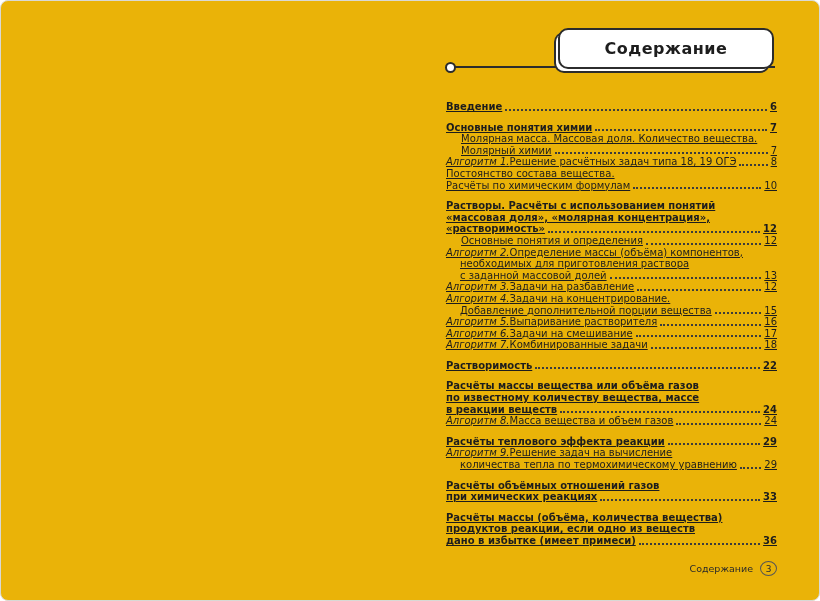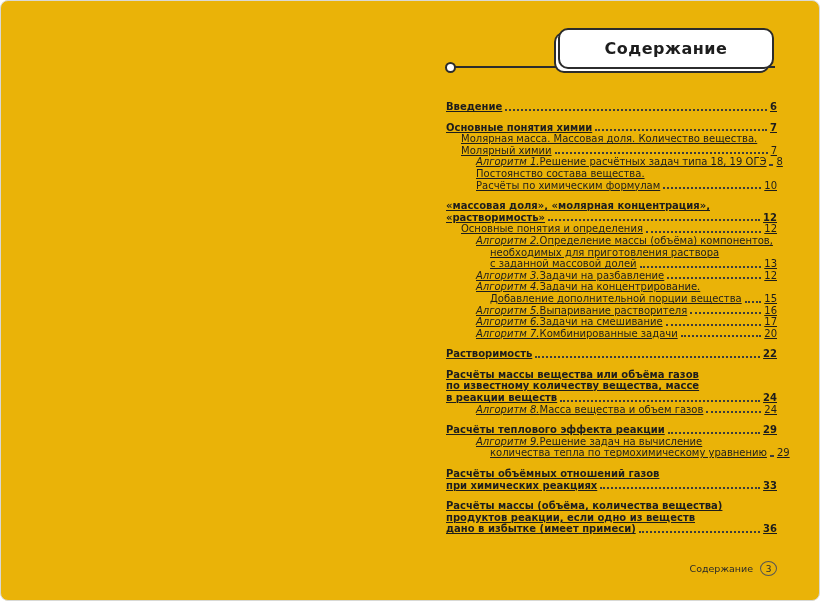--- a/index.html
+++ b/index.html
@@ -62,21 +62,21 @@
     left: 445px;
     right: 42px;
     top: 100px;
     font-size: 10px;
     line-height: 11.6px;
   }
   .entry { margin: 0; text-decoration: underline; }
   .entry.gap { margin-top: 9px; }
   .entry.bold { font-weight: bold; }
   .entry.lv1 { margin-left: 15px; }
-  .entry.lv2 { margin-left: 30px; }
+  .entry.lv2 { }
   .line { white-space: nowrap; }
   .line.cont { margin-left: 14px; }
   .row { display: flex; }
   .txt { white-space: nowrap; }
   .alg { font-style: italic; }
   .leader { flex: 1 1 auto; min-width: 10px; position: relative; }
   .leader::after {
     content: '';
     position: absolute;
     left: 3px;
@@ -153,20 +153,21 @@
       </div>
       <div class="entry lv2">
         <div class="line"><span class="txt"><span>Постоянство состава вещества.</span></span></div>
         <div class="line row">
           <span class="txt"><span>Расчёты по химическим формулам</span></span>
           <span class="leader"></span>
           <span class="pg">10</span>
         </div>
       </div>
       <div class="entry lv0 bold gap">
+        <div class="line"><span class="txt"><span>Растворы. Расчёты с использованием понятий</span></span></div>
         <div class="line"><span class="txt"><span>«массовая доля», «молярная концентрация»,</span></span></div>
         <div class="line row">
           <span class="txt"><span>«растворимость»</span></span>
           <span class="leader"></span>
           <span class="pg">12</span>
         </div>
       </div>
       <div class="entry lv1">
         <div class="line row">
           <span class="txt"><span>Основные понятия и определения</span></span>
@@ -209,21 +210,21 @@
         <div class="line row">
           <span class="txt"><span class="alg">Алгоритм 6.</span><span>Задачи на смешивание</span></span>
           <span class="leader"></span>
           <span class="pg">17</span>
         </div>
       </div>
       <div class="entry lv2">
         <div class="line row">
           <span class="txt"><span class="alg">Алгоритм 7.</span><span>Комбинированные задачи</span></span>
           <span class="leader"></span>
-          <span class="pg">20</span>
+          <span class="pg">18</span>
         </div>
       </div>
       <div class="entry lv0 bold gap">
         <div class="line row">
           <span class="txt"><span>Растворимость</span></span>
           <span class="leader"></span>
           <span class="pg">22</span>
         </div>
       </div>
       <div class="entry lv0 bold gap">

